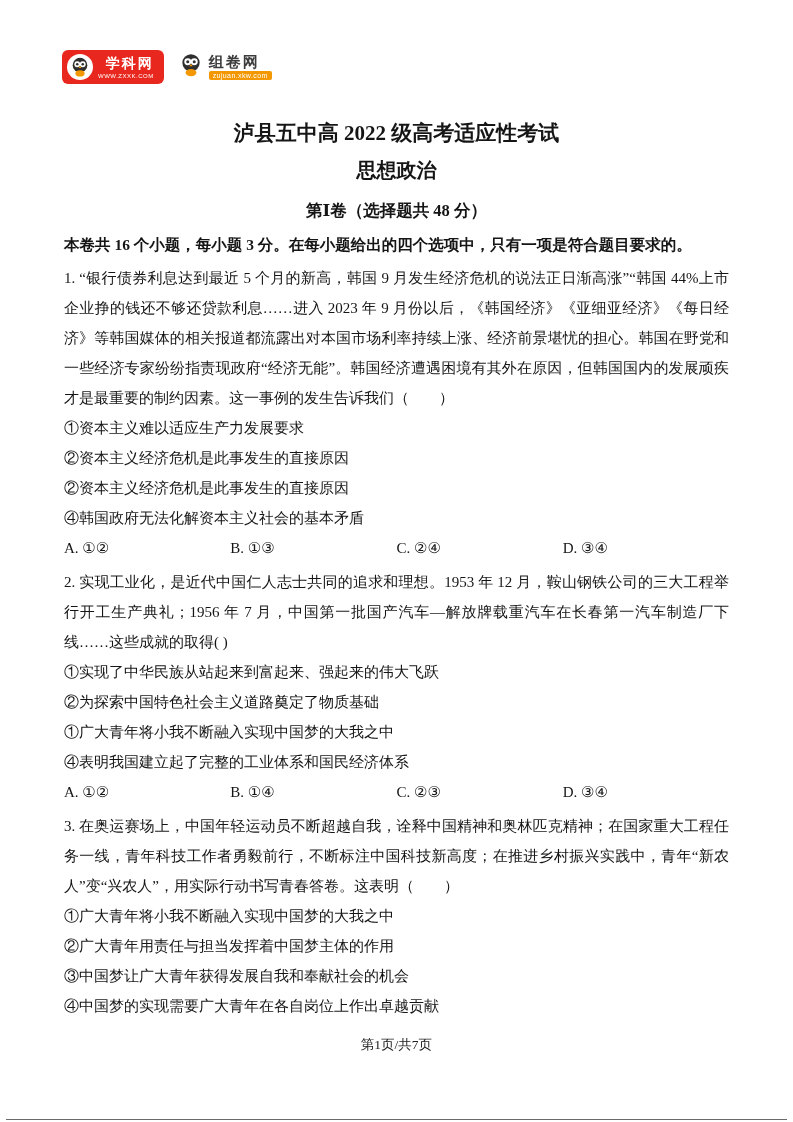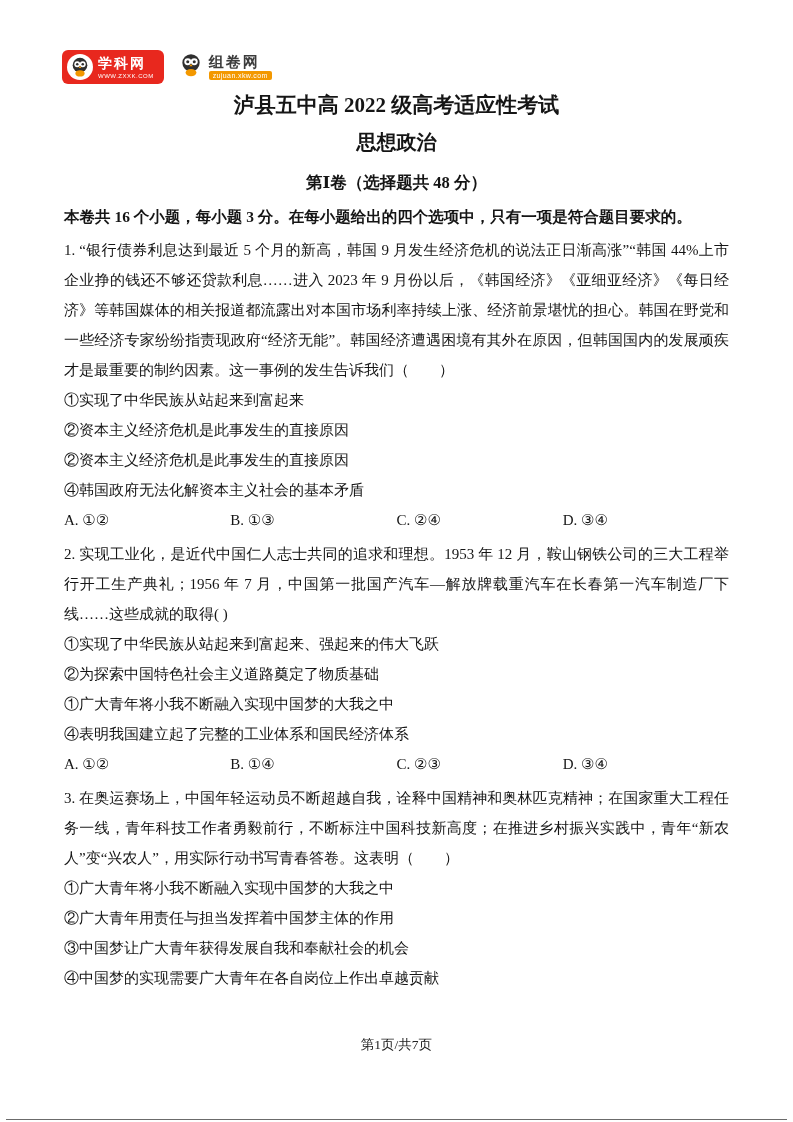--- a/index.html
+++ b/index.html
@@ -20,21 +20,21 @@
   .logo-xkw {
     display:flex; align-items:center; gap:5px;
     background:#e8281e; border-radius:6px;
     height:34px; padding:0 10px 0 5px;
   }
   .owl-badge {
     width:26px; height:26px; border-radius:50%;
     background:#ffffff; display:flex; align-items:center; justify-content:center;
     flex:0 0 auto;
   }
-  .logo-xkw-textcol { display:flex; flex-direction:column; align-items:flex-start; }
+  .logo-xkw-textcol { display:flex; flex-direction:column; align-items:flex-end; }
   .logo-xkw-name {
     color:#fff; font-family:"Liberation Sans",sans-serif;
     font-weight:bold; font-size:14px; line-height:1; letter-spacing:2px;
   }
   .logo-xkw-site {
     color:#fff; font-family:"Liberation Sans",sans-serif;
     font-size:6px; line-height:1; margin-top:3px; letter-spacing:.5px;
   }
   .logo-zujuan { display:flex; align-items:center; gap:5px; }
   .logo-zujuan-textcol { display:flex; flex-direction:column; align-items:flex-start; }
@@ -43,21 +43,21 @@
     font-weight:bold; font-size:15px; line-height:1; letter-spacing:2px;text-align:center;
   }
   .logo-zujuan-site {
     margin-top:2px; background:#f39800; color:#fff;
     font-family:"Liberation Sans",sans-serif; font-size:7px; line-height:1.4;
     padding:0 4px; border-radius:2px; letter-spacing:.4px;
   }
   
   .content {
     position:absolute; top:0; left:64px; right:64px;
-    padding-top:92px;
+    padding-top:120px;
   }
   .exam-title {
     font-size:21px; font-weight:bold; text-align:center;
     margin:0 0 10px 0; line-height:1.3;
   }
   .subject-title {
     font-size:20px; font-weight:bold; text-align:center;
     margin:0 0 16px 0; line-height:1.3;
   }
   .section-heading {
@@ -133,21 +133,21 @@
 
   <div class="content">
 
     <h1 class="exam-title">泸县五中高 2022 级高考适应性考试</h1>
     <h2 class="subject-title">思想政治</h2>
     <h3 class="section-heading">第Ⅰ卷（选择题共 48 分）</h3>
     <p class="instructions">本卷共 16 个小题，每小题 3 分。在每小题给出的四个选项中，只有一项是符合题目要求的。</p>
 
     <div>
       <p class="q-stem">1. “银行债券利息达到最近 5 个月的新高，韩国 9 月发生经济危机的说法正日渐高涨”“韩国 44%上市企业挣的钱还不够还贷款利息……进入 2023 年 9 月份以后，《韩国经济》《亚细亚经济》《每日经济》等韩国媒体的相关报道都流露出对本国市场利率持续上涨、经济前景堪忧的担心。韩国在野党和一些经济专家纷纷指责现政府“经济无能”。韩国经济遭遇困境有其外在原因，但韩国国内的发展顽疾才是最重要的制约因素。这一事例的发生告诉我们（　　）</p>
-      <p class="q-option">①实现了中华民族从站起来到富起来</p>
+      <p class="q-option">①资本主义难以适应生产力发展要求</p>
       <p class="q-option">②资本主义经济危机是此事发生的直接原因</p>
       <p class="q-option">②资本主义经济危机是此事发生的直接原因</p>
       <p class="q-option">④韩国政府无法化解资本主义社会的基本矛盾</p>
       <div class="q-choices">
         <span>A. ①②</span>
         <span>B. ①③</span>
         <span>C. ②④</span>
         <span>D. ③④</span>
       </div>
     </div>

